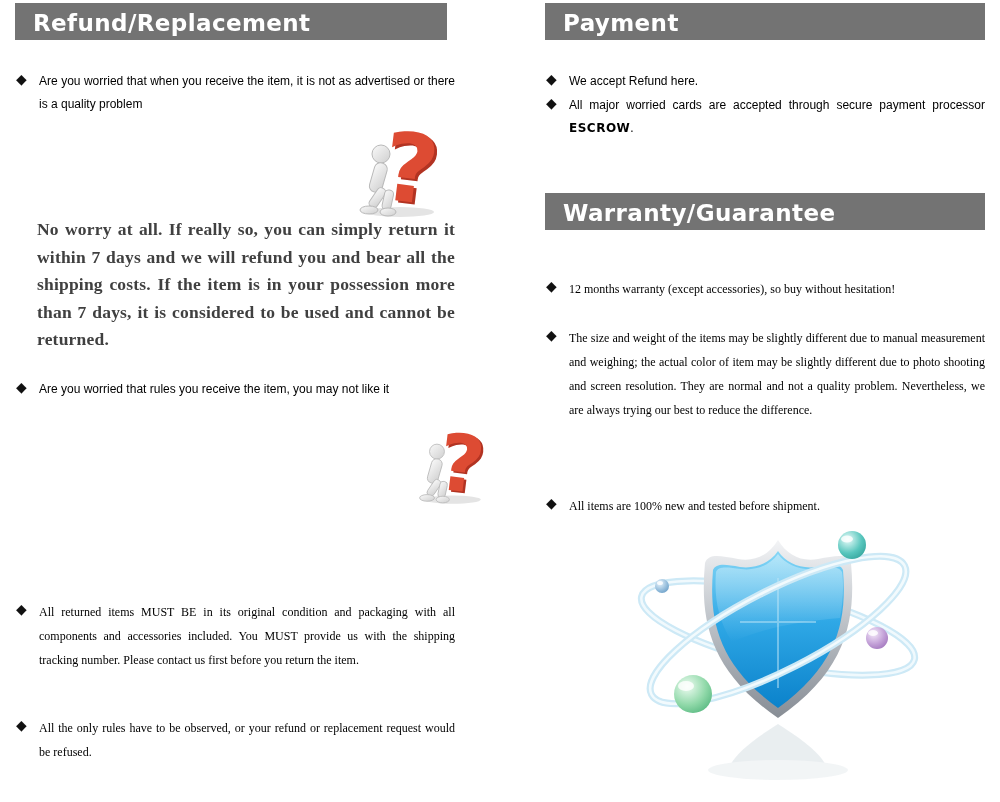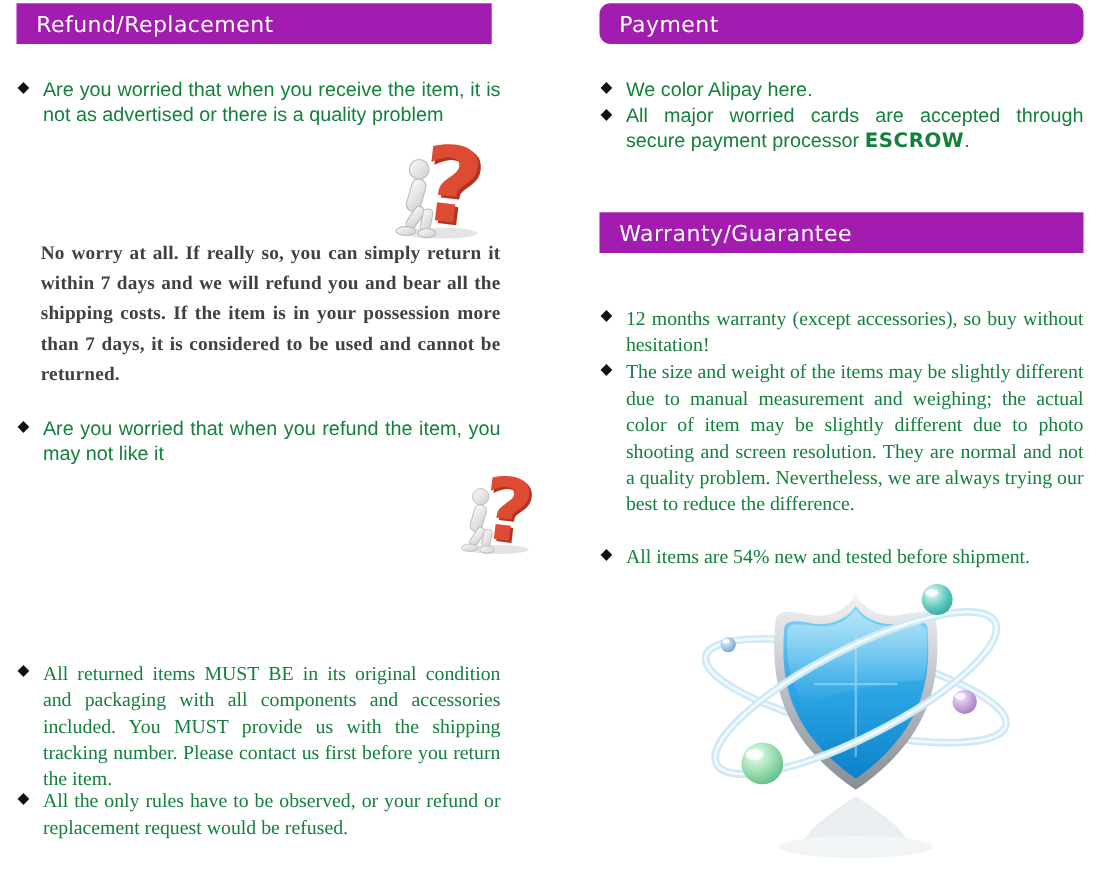--- a/index.html
+++ b/index.html
@@ -3,30 +3,30 @@
 <meta charset="utf-8">
 <style>
   * { margin:0; padding:0; box-sizing:border-box; }
   html,body { background:#ffffff; }
   body { font-family:"Liberation Sans", sans-serif; color:#1b1b1b; }
   #page {
     position:relative; width:1000px; height:802px; background:#ffffff;
     overflow:hidden;
   }
   .hdr {
-    position:absolute; height:37px; background:#a21caf; color:#ffffff;
-    font-size:20px; font-weight:normal; letter-spacing:.4px;
+    position:absolute; height:37px; background:#737373; color:#ffffff;
+    font-size:23px; font-weight:bold; letter-spacing:.4px;
     padding:7px 0 0 18px; font-family:"DejaVu Sans", sans-serif;
   }
   .bullet { position:absolute; padding-left:24px; }
   .bullet .diamond {
     position:absolute; left:1px; top:1px; font-size:14px; color:#111;
   }
   .btext {
-    font-size:18px; line-height:23px; text-align:justify; color:#15803d;
+    font-size:12px; line-height:23px; text-align:justify; color:#000000;
   }
   .btext.lh24 { line-height:24px;font-family:Liberation Serif, serif; }
   .boldpara {
     position:absolute; padding-left:22px; font-family:Liberation Serif, serif;
     font-weight:800; font-size:17.5px; line-height:27.5px; text-align:justify;
     color:#404040; letter-spacing:.2px;
   }
   .escrow { font-family:"DejaVu Sans", sans-serif; font-weight:800; letter-spacing:.5px; }
   .figwrap { position:absolute; }
   svg { display:block; }
@@ -62,21 +62,21 @@
         <ellipse cx="17" cy="90" rx="9" ry="4"></ellipse>
         <ellipse cx="36" cy="92" rx="8" ry="4"></ellipse>
       </g>
     </svg>
   </div>
 
   <div class="boldpara" style="left:15px; top:216px; width:440px;">No worry at all. If really so, you can simply return it within 7 days and we will refund you and bear all the shipping costs. If the item is in your possession more than 7 days, it is considered to be used and cannot be returned.</div>
 
   <div class="bullet" style="left:15px; top:378px; width:440px;">
     <span class="diamond">◆</span>
-    <div class="btext">Are you worried that when you refund the item, you may not like it</div>
+    <div class="btext">Are you worried that rules you receive the item, you may not like it</div>
   </div>
 
   <div class="figwrap" style="left:413px; top:420px; width:86px; height:88px;">
     <svg width="86" height="88" viewBox="0 0 104 98">
       <ellipse cx="48" cy="92" rx="34" ry="5" fill="#e4e4e4"></ellipse>
       <text x="34" y="84" font-size="95" font-weight="bold" font-family="DejaVu Sans, sans-serif" fill="#b23322" transform="rotate(7 60 50)">?</text>
       <text x="31" y="82" font-size="95" font-weight="bold" font-family="DejaVu Sans, sans-serif" fill="#dd4b33" transform="rotate(7 60 50)">?</text>
       <g fill="url(#figG)" stroke="#b9b9b9" stroke-width="1">
         <circle cx="29" cy="34" r="9"></circle>
         <rect x="24" y="43" width="13" height="30" rx="6" transform="rotate(16 30 43)"></rect>
@@ -92,25 +92,25 @@
   <div class="bullet" style="left:15px; top:600px; width:440px;">
     <span class="diamond">◆</span>
     <div class="btext lh24">All returned items MUST BE in its original condition and packaging with all components and accessories included. You MUST provide us with the shipping tracking number. Please contact us first before you return the item.</div>
   </div>
 
   <div class="bullet" style="left:15px; top:716px; width:440px;">
     <span class="diamond">◆</span>
     <div class="btext lh24">All the only rules have to be observed, or your refund or replacement request would be refused.</div>
   </div>
 
-  <div class="hdr" style="left:545px; top:3px; width:440px;border-radius:10px;">Payment</div>
+  <div class="hdr" style="left:545px; top:3px; width:440px;">Payment</div>
 
   <div class="bullet" style="left:545px; top:70px; width:440px;">
     <span class="diamond">◆</span>
-    <div class="btext">We color Alipay here.</div>
+    <div class="btext">We accept Refund here.</div>
   </div>
 
   <div class="bullet" style="left:545px; top:94px; width:440px;">
     <span class="diamond">◆</span>
     <div class="btext"><span>All major worried cards are accepted through secure payment processor </span><span class="escrow">ESCROW</span><span>.</span></div>
   </div>
 
   <div class="hdr" style="left:545px; top:193px; width:440px;">Warranty/Guarantee</div>
 
   <div class="bullet" style="left:545px; top:277px; width:440px;">
@@ -118,21 +118,21 @@
     <div class="btext lh24">12 months warranty (except accessories), so buy without hesitation!</div>
   </div>
 
   <div class="bullet" style="left:545px; top:326px; width:440px;">
     <span class="diamond">◆</span>
     <div class="btext lh24">The size and weight of the items may be slightly different due to manual measurement and weighing; the actual color of item may be slightly different due to photo shooting and screen resolution. They are normal and not a quality problem. Nevertheless, we are always trying our best to reduce the difference.</div>
   </div>
 
   <div class="bullet" style="left:545px; top:494px; width:440px;">
     <span class="diamond">◆</span>
-    <div class="btext lh24">All items are 54% new and tested before shipment.</div>
+    <div class="btext lh24">All items are 100% new and tested before shipment.</div>
   </div>
 
   <div class="figwrap" style="left:628px; top:518px; width:372px; height:282px;">
     <svg width="372" height="282" viewBox="0 0 372 282">
       <defs>
         <linearGradient id="shB" x1="0" y1="0" x2="0" y2="1">
           <stop offset="0" stop-color="#86d7f6"></stop>
           <stop offset="0.45" stop-color="#2fa8e6"></stop>
           <stop offset="1" stop-color="#0b82cb"></stop>
         </linearGradient>

